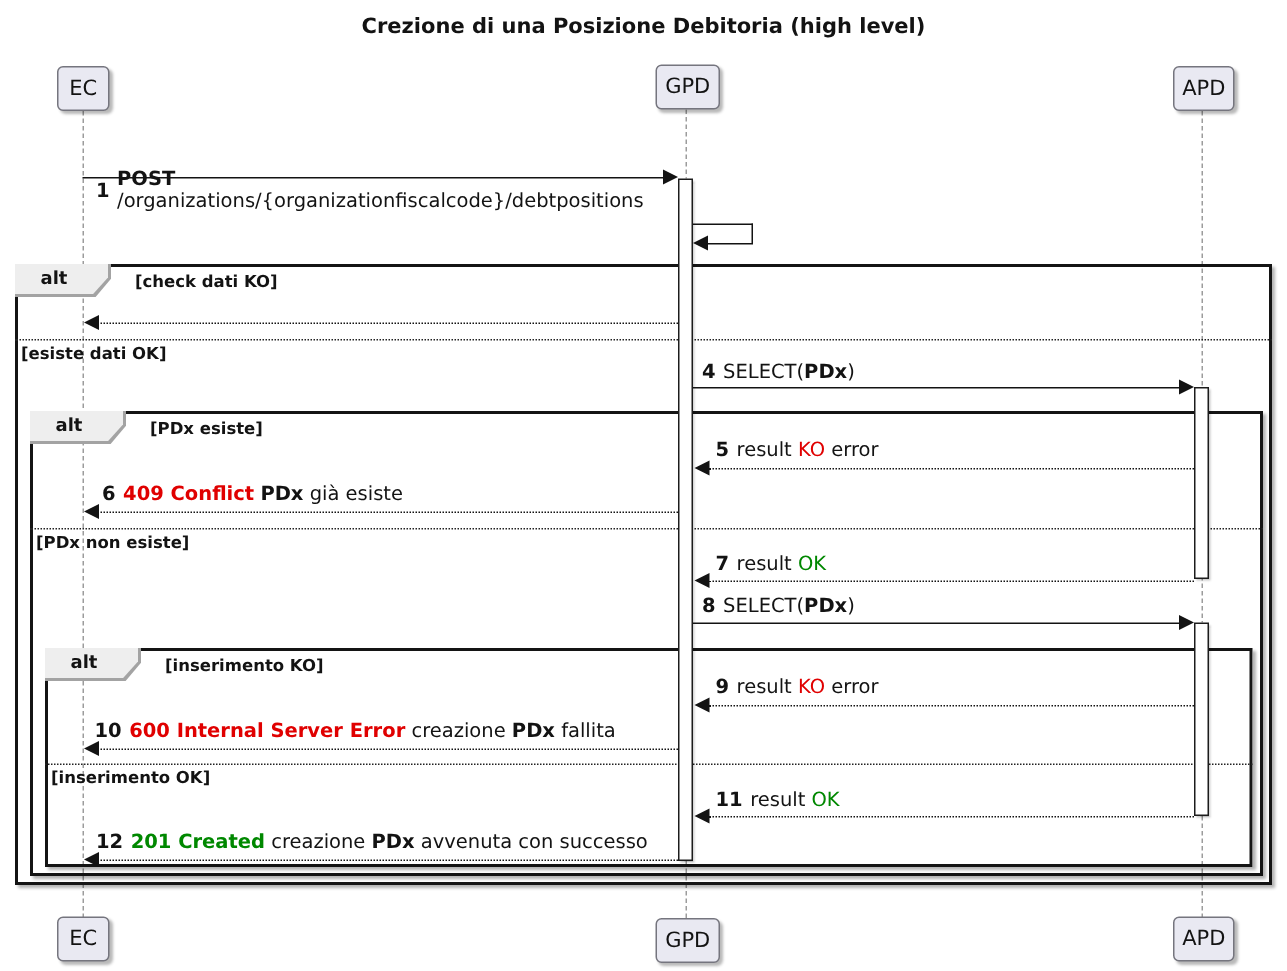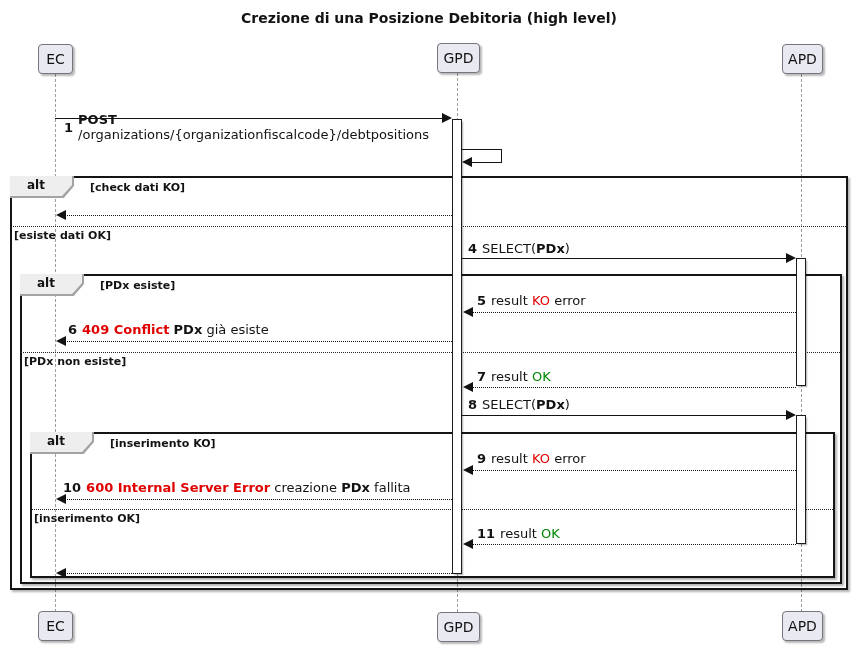--- a/index.html
+++ b/index.html
@@ -146,20 +146,23 @@
   </div>
   <div class="line ret" style="left:65px;top:499px;width:387px;"></div>
   <div class="head-l" style="left:56px;top:494px;"></div>
 
   <div class="msgtext" style="left:477px;top:526px;">
     <span class="num">11</span><span>result </span><span class="ok">OK</span>
   </div>
   <div class="line ret" style="left:472px;top:544px;width:324px;"></div>
   <div class="head-l" style="left:463px;top:539px;"></div>
 
+  <div class="msgtext" style="left:64px;top:554px;">
+    <span class="num">12</span><span class="okb">201 Created</span><span> creazione </span><span class="b">PDx</span><span> avvenuta con successo</span>
+  </div>
   <div class="line ret" style="left:65px;top:573px;width:387px;"></div>
   <div class="head-l" style="left:56px;top:568px;"></div>
 
   <div class="actor" style="left:38px;top:44px;width:35px;height:30px;">
     <span>EC</span>
   </div>
   <div class="actor" style="left:437px;top:43px;width:43px;height:30px;">
     <span>GPD</span>
   </div>
   <div class="actor" style="left:782px;top:44px;width:41px;height:30px;">

